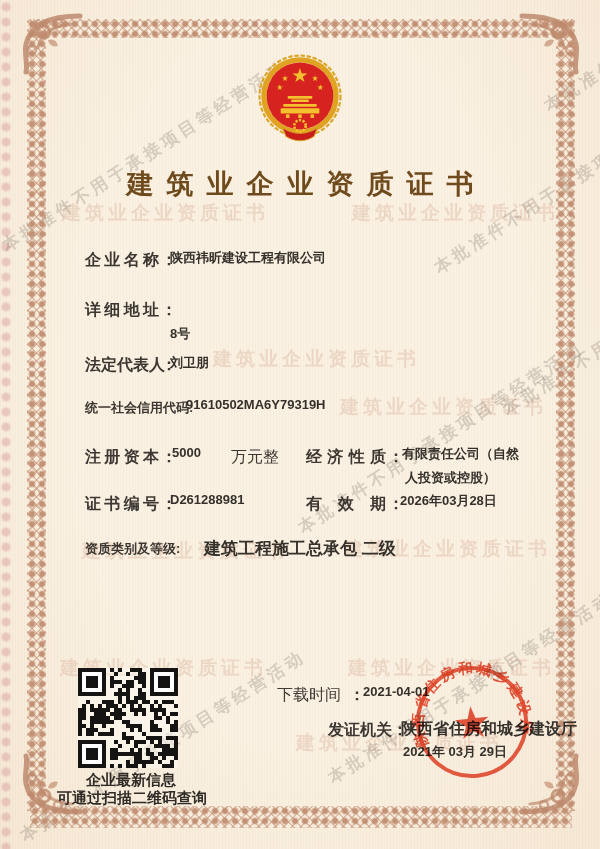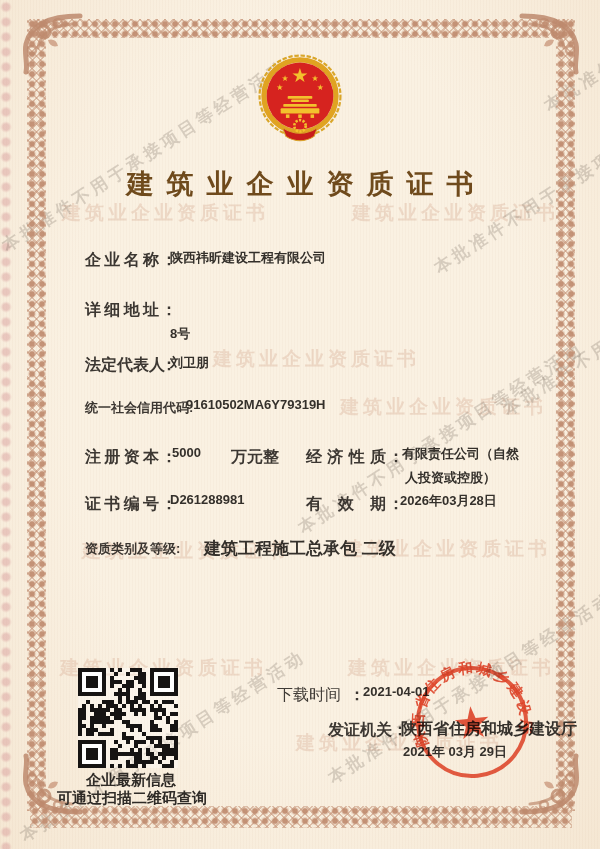--- a/index.html
+++ b/index.html
@@ -37,21 +37,21 @@
   
   .t{position:absolute;white-space:nowrap;color:#34302b;}
   .lbl{display:inline-block;width:74px;text-align:justify;text-align-last:justify;
     font-weight:bold;font-size:16px;color:#3c3732;}
   .lbl2{display:inline-block;width:80px;text-align:justify;text-align-last:justify;
     font-weight:bold;font-size:16px;color:#3c3732;}
   .lblc{font-weight:bold;font-size:13px;color:#3c3732;}
   .colon{font-weight:bold;font-size:16px;color:#3c3732;margin:0 2px;}
   .val{font-size:13px;font-weight:600;color:#34302b;}
   .valb{font-size:17px;font-weight:bold;color:#34302b;}
-  .unit{font-size:16px;font-weight:bold;color:#3c3732;}
+  .unit{font-size:16px;font-weight:normal;color:#3c3732;}
   .title{position:absolute;left:0;right:0;top:166px;text-align:center;
     font-size:27px;font-weight:bold;color:#6f4a1c;letter-spacing:13px;padding-left:13px;}
   .qr-cap{position:absolute;text-align:center;font-weight:bold;font-size:15px;color:#2f2b27;}
   .seal{position:absolute;left:408px;top:658px;mix-blend-mode:multiply;opacity:.92;
     transform:rotate(-6deg);}
 </style>
 </head>
 <body>
 
 <div class="page">

